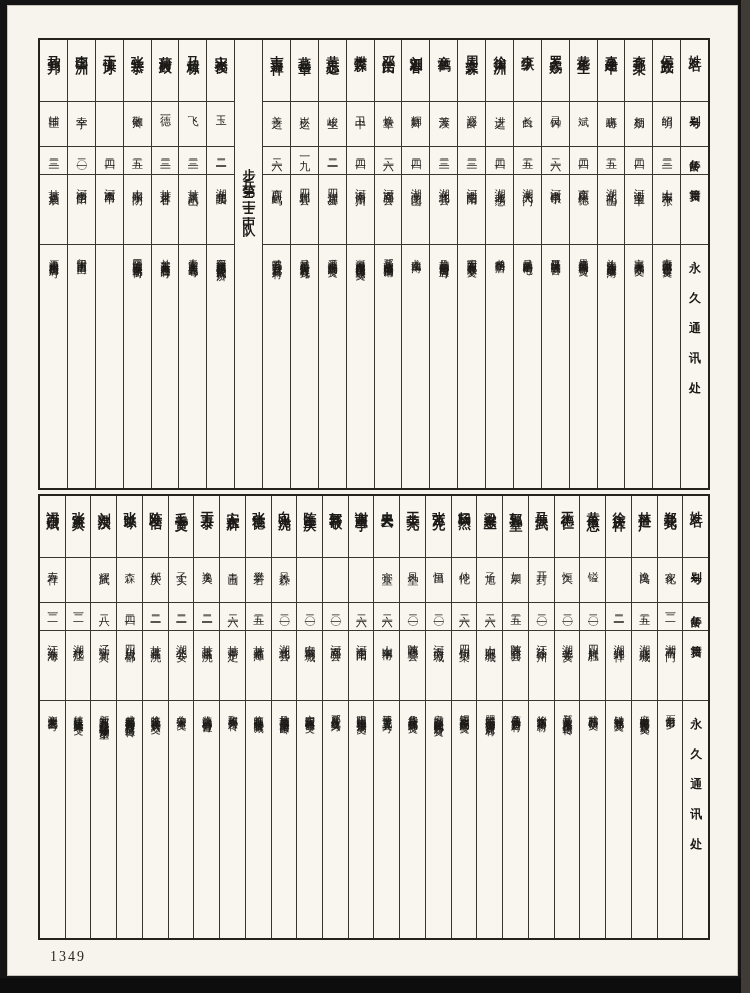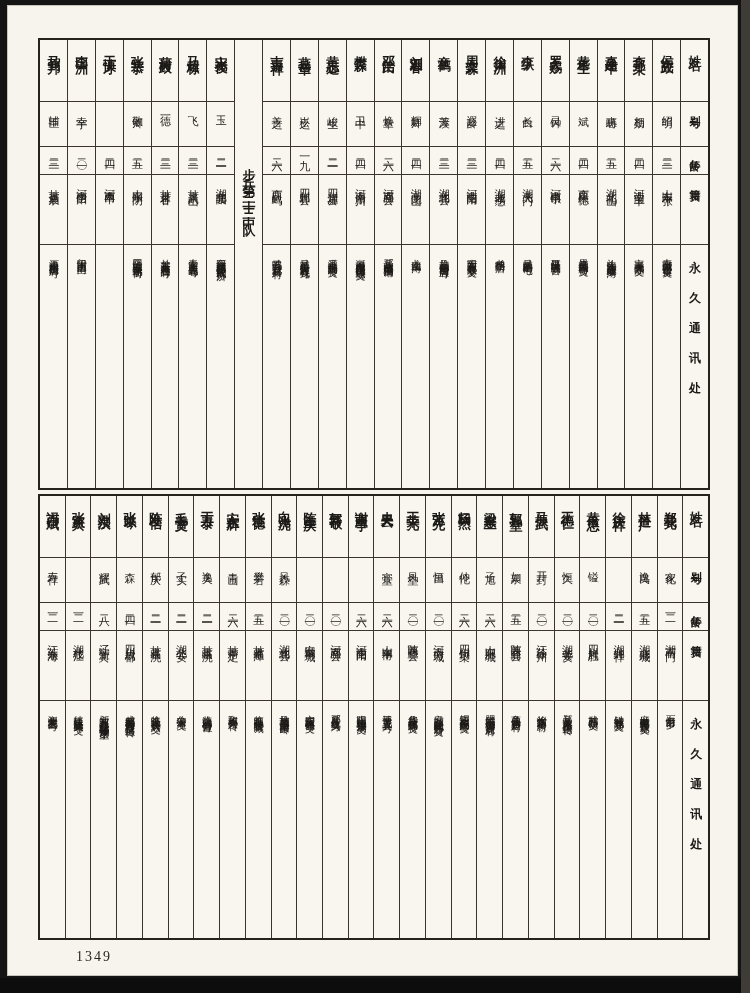--- a/index.html
+++ b/index.html
@@ -43,21 +43,21 @@
   .t-name{font-size:13px;letter-spacing:3px;font-weight:bold;}
   .t-alias{font-size:11px;letter-spacing:2px;}
   .t-age{font-size:11px;letter-spacing:1px;}
   .t-native{font-size:11px;letter-spacing:2px;}
   .t-addr{font-size:10px;letter-spacing:1px;line-height:12px;max-height:100%;}
   .col-label .cell{padding-top:118px;}
   .t-squad{font-size:13px;letter-spacing:8px;font-weight:bold;}
   .hdr .t-name,.hdr .t-alias,.hdr .t-age,.hdr .t-native{font-weight:bold;}
   .hdr .t-addrlabel{font-size:12px;font-weight:bold;letter-spacing:30px;}
   .page-number{
-    position:absolute;left:69px;top:944px;font-size:14px;
+    position:absolute;left:43px;top:944px;font-size:14px;
     letter-spacing:2px;color:#2a261f;
     font-family:"Liberation Serif","DejaVu Serif",serif;
   }
   
   .scan-bottom{position:absolute;left:0;top:978px;width:750px;height:15px;background:#0d0d0d;}
   .scan-right{position:absolute;left:741px;top:0;width:9px;height:993px;background:#3f3c38;}
 </style>
 </head>
 <body>
 

